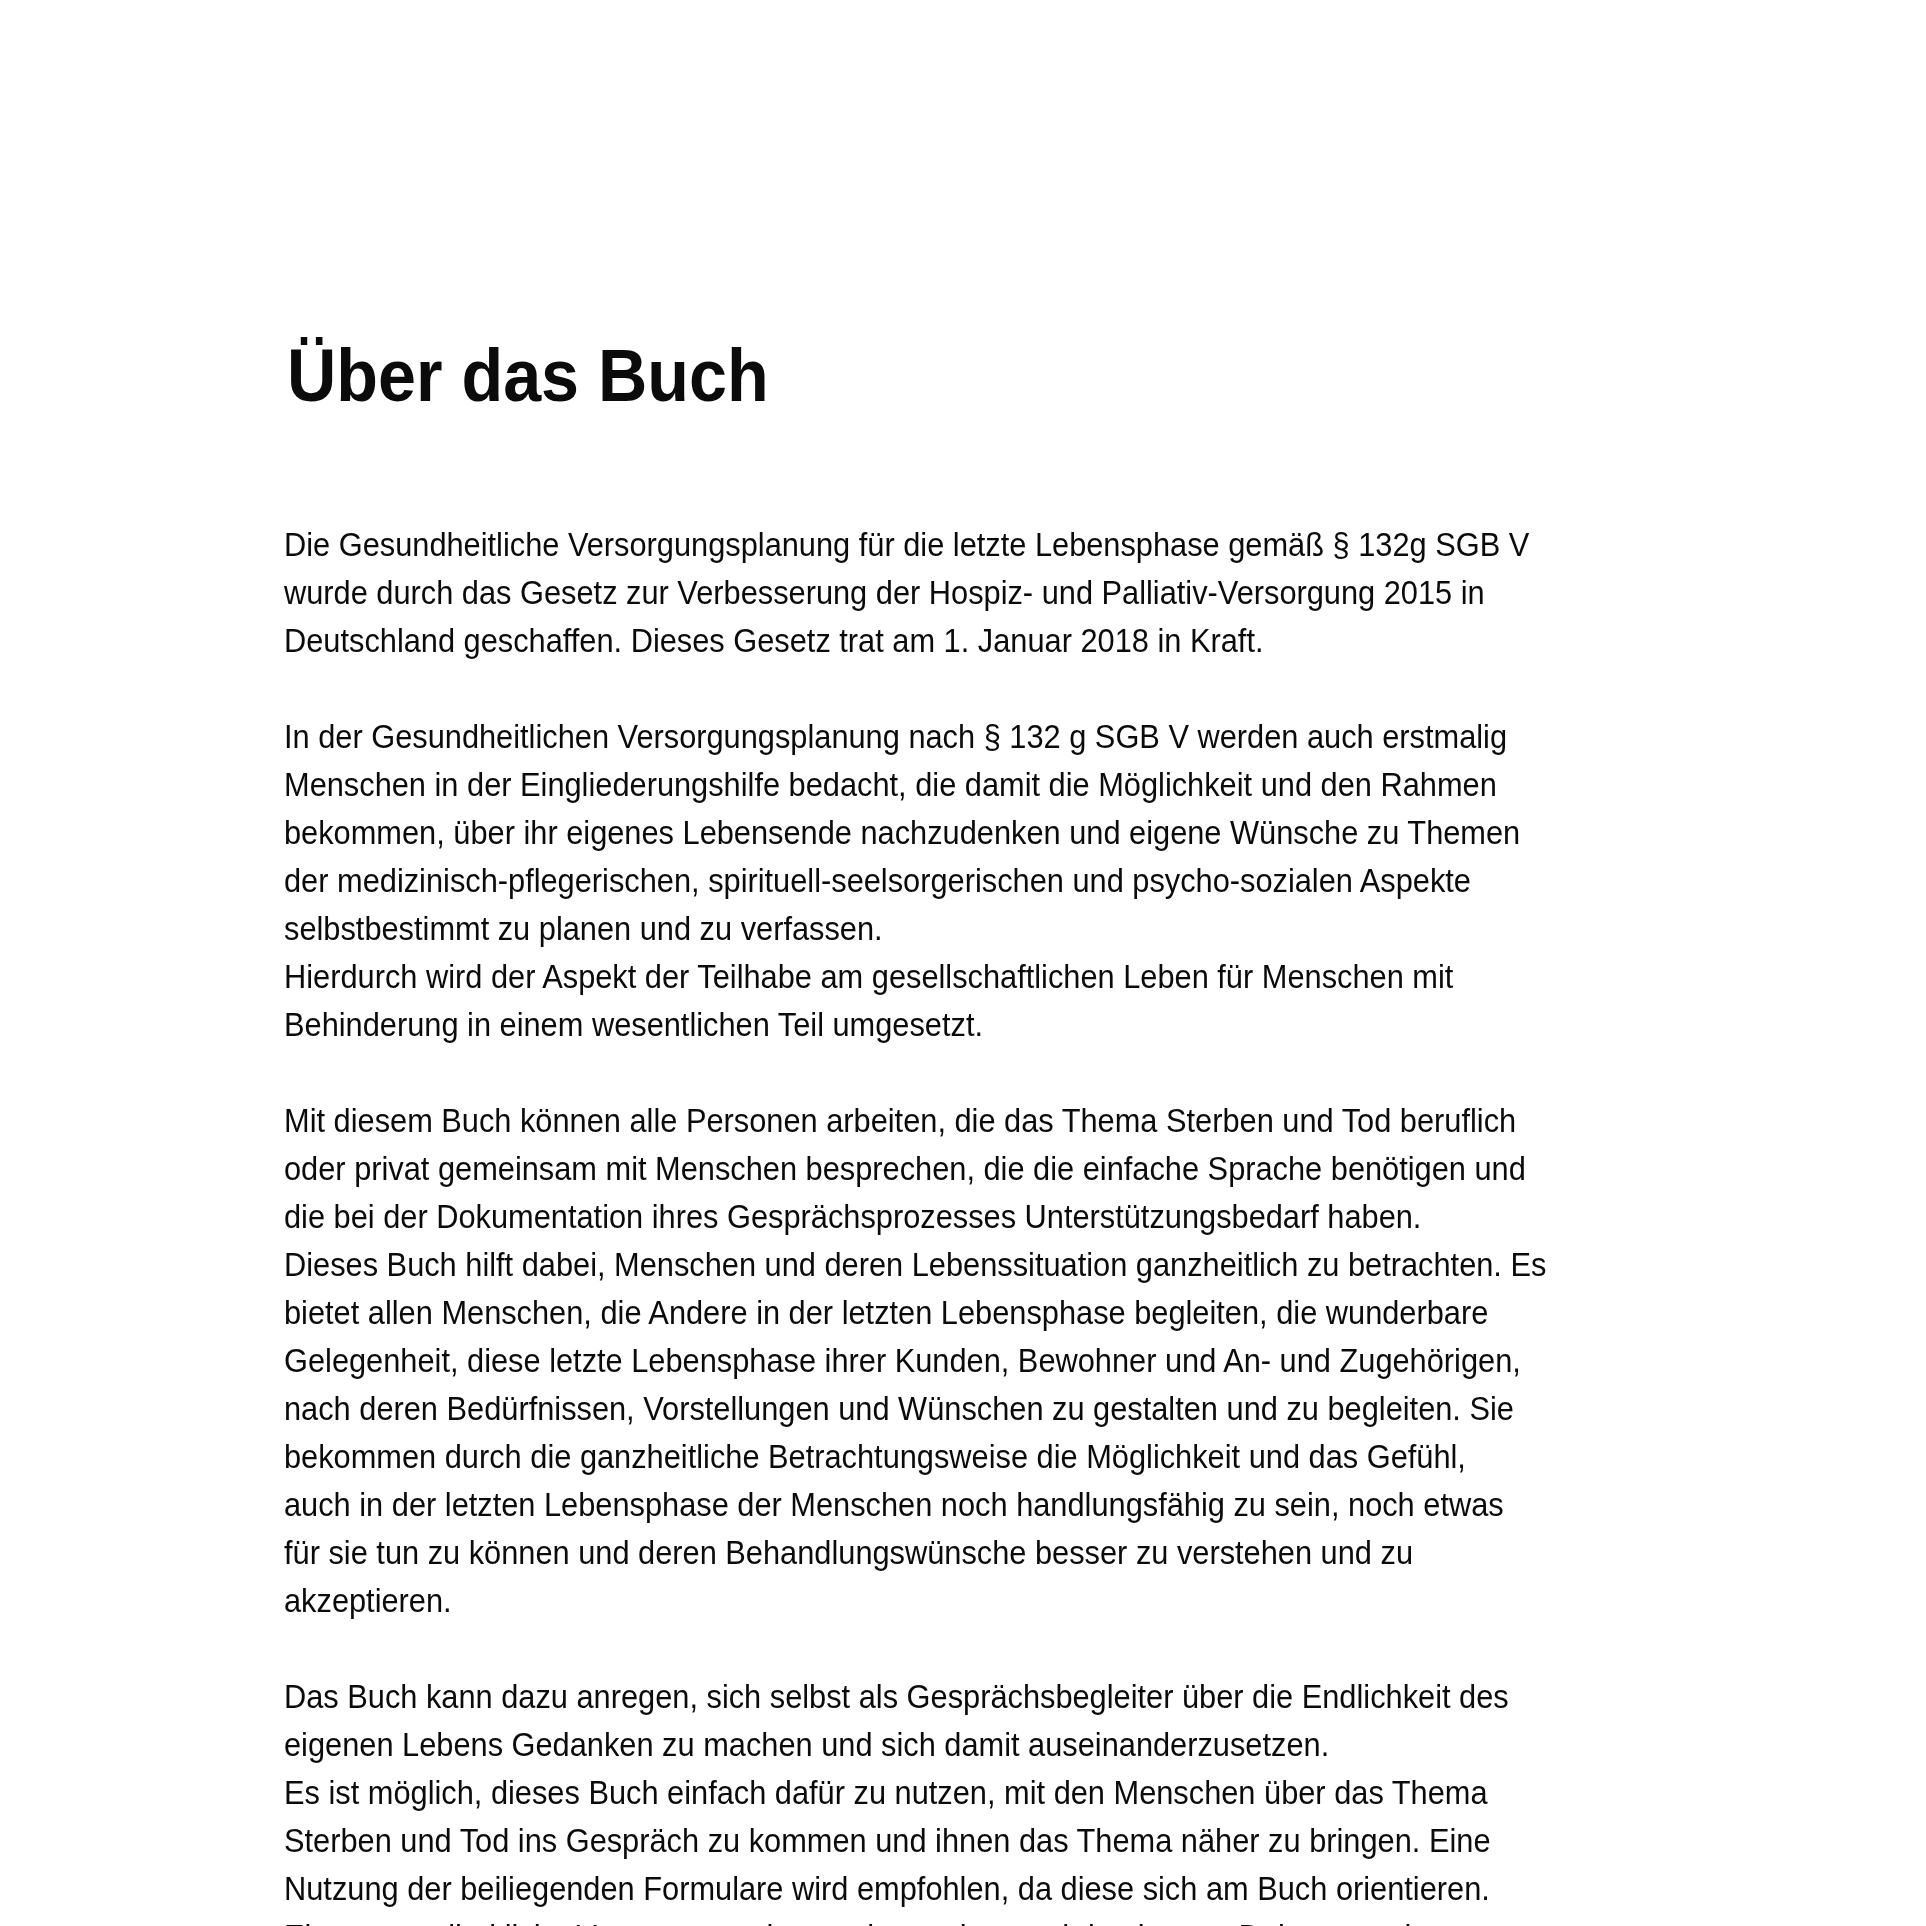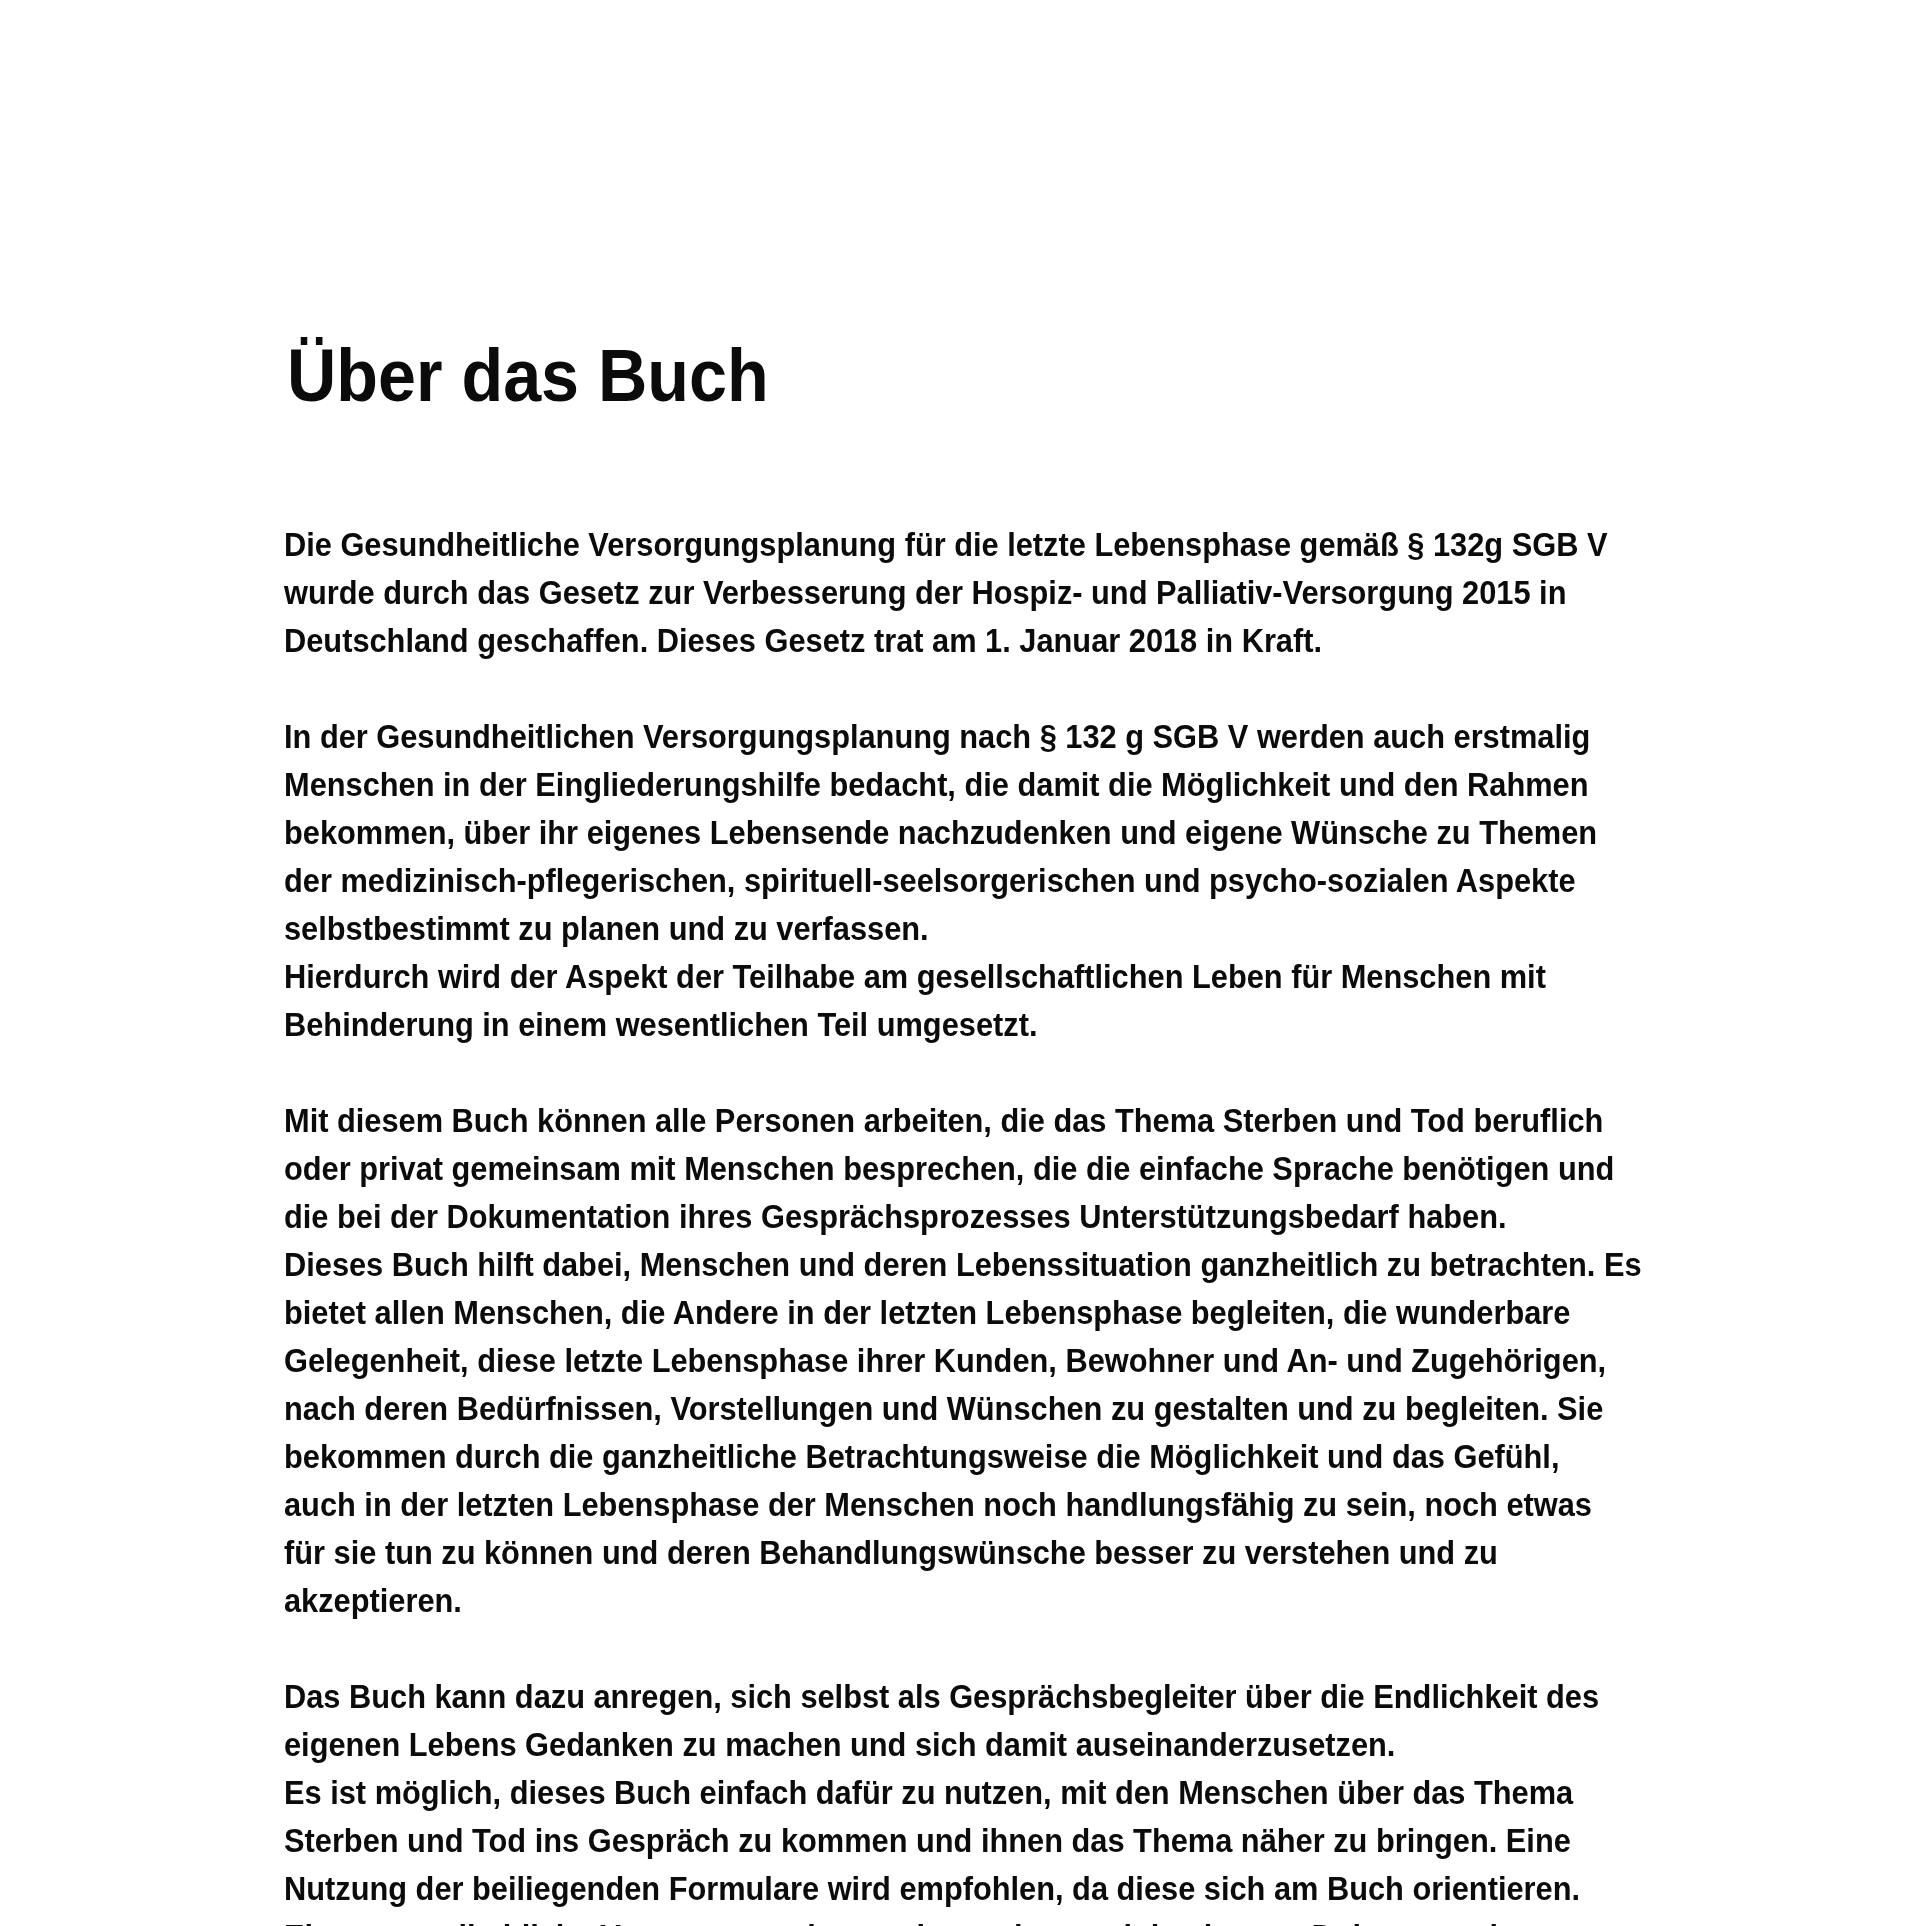--- a/index.html
+++ b/index.html
@@ -37,21 +37,20 @@
     transform-origin: left top;
   }
   .body-text {
     position: absolute;
     left: 284px;
     top: 520px;
     width: 1618px;
   }
   .paragraph {
     margin: 0 0 48px 0;
-    font-weight: bold;
   }
   .line {
     display: block;
     font-size: 34px;
     line-height: 48px;
     height: 48px;
     white-space: nowrap;
     transform: scaleX(0.905);
     transform-origin: left top;
   }

